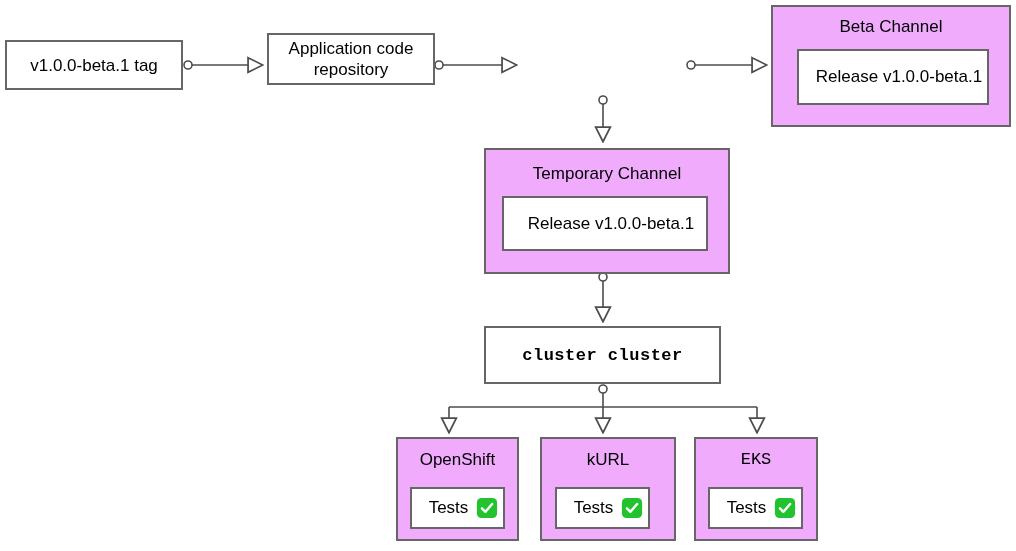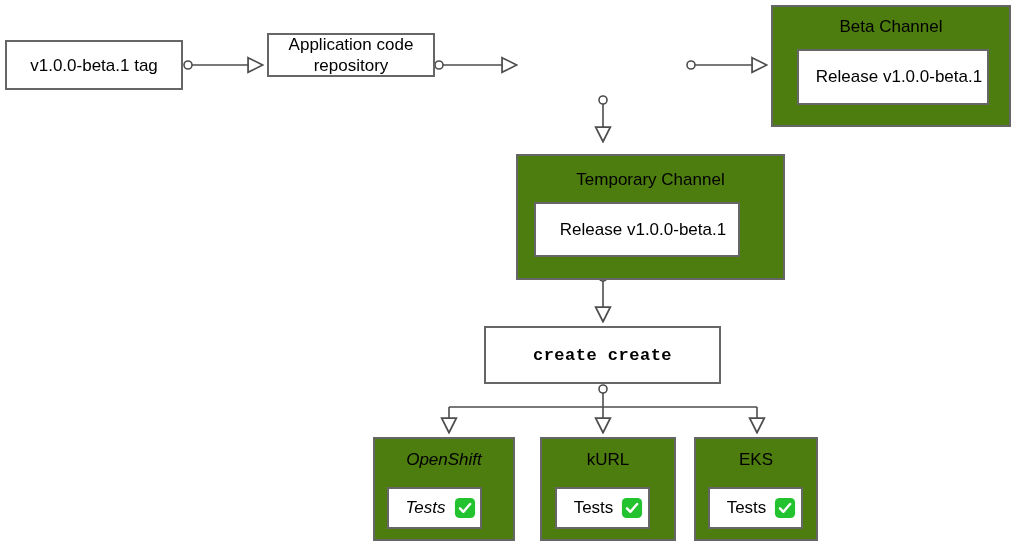--- a/index.html
+++ b/index.html
@@ -47,21 +47,21 @@
   .node-mono .node-label {
     font-family: "Liberation Mono", "DejaVu Sans Mono", monospace;
     font-weight: bold;
     font-size: 17px;
     letter-spacing: 0.5px;
   }
   
   .container-node {
     position: absolute;
     box-sizing: border-box;
-    background: #4d7c0f;
+    background: #f0abfc;
     border: 2px solid #666666;
   }
   .container-title {
     position: absolute;
     left: 0;
     right: 0;
     text-align: center;
     font-size: 17px;
     line-height: 20px;
     color: #000000;
@@ -141,45 +141,45 @@
         <line x1="603" y1="407" x2="603" y2="432" marker-end="url(#arrowhead)"></line>
         <line x1="757" y1="407" x2="757" y2="432" marker-end="url(#arrowhead)"></line>
       </g>
     </g>
   </svg>
 
   <div class="node" style="left:5px; top:40px; width:178px; height:50px;">
     <span class="node-label">v1.0.0-beta.1 tag</span>
   </div>
 
-  <div class="node" style="left:267px; top:33px; width:168px; height:44px;">
+  <div class="node" style="left:267px; top:33px; width:168px; height:52px;">
     <span class="node-label">Application code
 repository</span>
   </div>
 
 
   <div class="container-node" style="left:771px; top:5px; width:240px; height:122px;">
     <div class="container-title" style="top:10px;">Beta Channel</div>
     <div class="inner-box" style="left:24px; top:42px; width:192px; height:56px;">
       <span class="inner-label">Release v1.0.0-beta.1</span>
     </div>
   </div>
 
-  <div class="container-node" style="left:484px; top:154px; width:269px; height:126px;margin-left:32px;">
+  <div class="container-node" style="left:484px; top:148px; width:246px; height:126px;">
     <div class="container-title" style="top:14px;">Temporary Channel</div>
     <div class="inner-box" style="left:16px; top:46px; width:206px; height:55px;">
       <span class="inner-label">Release v1.0.0-beta.1</span>
     </div>
   </div>
 
   <div class="node node-mono" style="left:484px; top:326px; width:237px; height:58px;">
-    <span class="node-label">create create</span>
-  </div>
-
-  <div class="container-node" style="left:373px; top:437px; width:142px; height:104px;font-style:italic;">
+    <span class="node-label">cluster cluster</span>
+  </div>
+
+  <div class="container-node" style="left:396px; top:437px; width:123px; height:104px;">
     <div class="container-title" style="top:11px;">OpenShift</div>
     <div class="inner-box" style="left:12px; top:48px; width:95px; height:42px;">
       <span class="tests-inner">
         <span class="inner-label">Tests</span>
         <svg class="check-icon" viewBox="0 0 24 24" xmlns="http://www.w3.org/2000/svg">
           <rect x="1" y="1" width="22" height="22" rx="5" ry="5" fill="#22c32e"></rect>
           <path d="M6.5,12.4 L10.2,16.2 L17.6,7.6" fill="none" stroke="#ffffff" stroke-width="2.6" stroke-linecap="round" stroke-linejoin="round"></path>
         </svg>
       </span>
     </div>
@@ -192,21 +192,21 @@
         <span class="inner-label">Tests</span>
         <svg class="check-icon" viewBox="0 0 24 24" xmlns="http://www.w3.org/2000/svg">
           <rect x="1" y="1" width="22" height="22" rx="5" ry="5" fill="#22c32e"></rect>
           <path d="M6.5,12.4 L10.2,16.2 L17.6,7.6" fill="none" stroke="#ffffff" stroke-width="2.6" stroke-linecap="round" stroke-linejoin="round"></path>
         </svg>
       </span>
     </div>
   </div>
 
   <div class="container-node" style="left:694px; top:437px; width:124px; height:104px;">
-    <div class="container-title" style="top:11px;">EKS</div>
+    <div class="container-title" style="top:11px;font-family:Liberation Mono, monospace;">EKS</div>
     <div class="inner-box" style="left:12px; top:48px; width:95px; height:42px;">
       <span class="tests-inner">
         <span class="inner-label">Tests</span>
         <svg class="check-icon" viewBox="0 0 24 24" xmlns="http://www.w3.org/2000/svg">
           <rect x="1" y="1" width="22" height="22" rx="5" ry="5" fill="#22c32e"></rect>
           <path d="M6.5,12.4 L10.2,16.2 L17.6,7.6" fill="none" stroke="#ffffff" stroke-width="2.6" stroke-linecap="round" stroke-linejoin="round"></path>
         </svg>
       </span>
     </div>
   </div>

